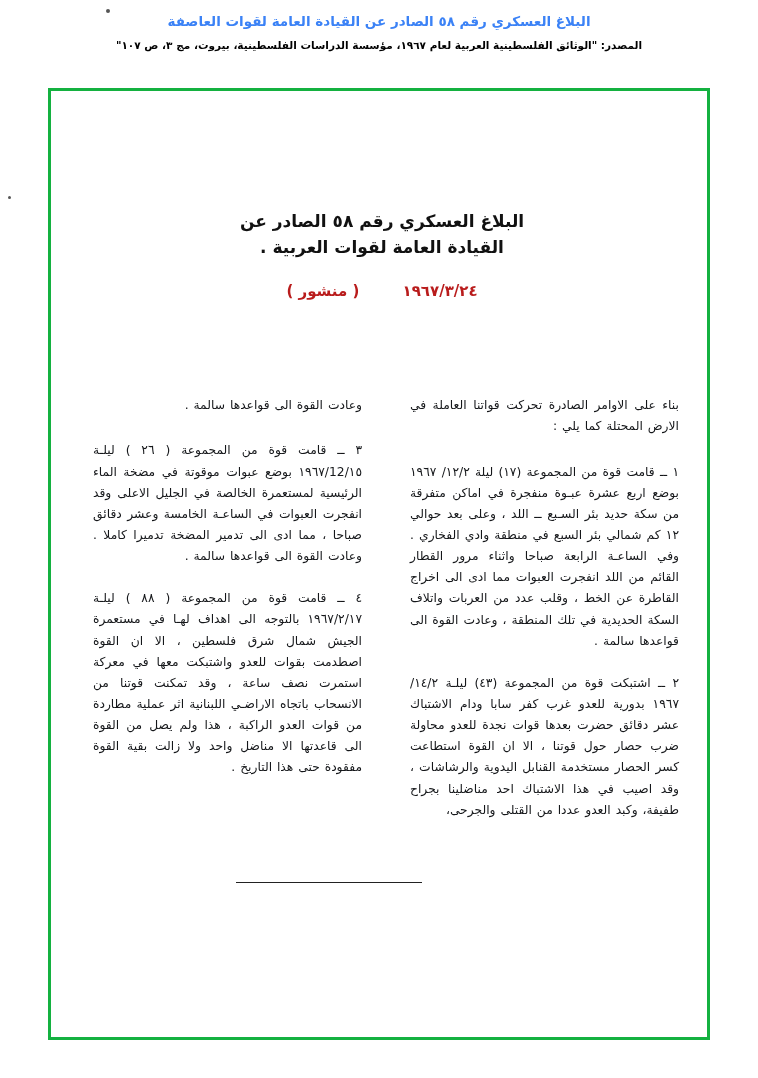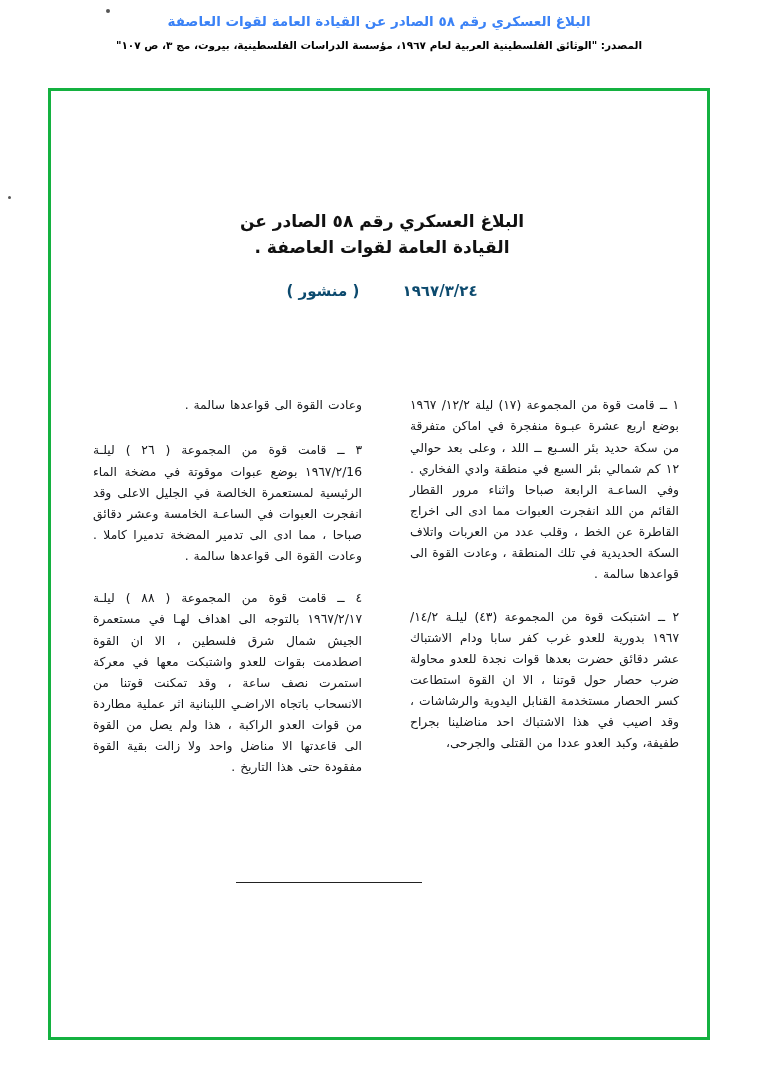--- a/index.html
+++ b/index.html
@@ -82,21 +82,21 @@
     letter-spacing: .4px;
   }
   .doc-date-row {
     position: absolute;
     top: 191px;
     left: 0;
     width: 662px;
     text-align: center;
     font-size: 15px;
     font-weight: bold;
-    color: #0c4a6e;
+    color: #b91c1c;
     direction: rtl;
   }
   .doc-date-row .date { margin-left: 38px; }
   .doc-date-row .pub { }
 
   
   .columns {
     position: absolute;
     top: 292px;
     left: 34px;
@@ -143,38 +143,39 @@
 <div class="doc-header">
   <div class="title">البلاغ العسكري رقم ٥٨ الصادر عن القيادة العامة لقوات العاصفة</div>
   <div class="source">المصدر: "الوثائق الفلسطينية العربية لعام ١٩٦٧، مؤسسة الدراسات الفلسطينية، بيروت، مج ٣، ص ١٠٧"</div>
 </div>
 
 <div class="page-frame">
   <div class="page-inner">
 
     <div class="doc-title-block">
       <div class="line">البلاغ العسكري رقم ٥٨ الصادر عن</div>
-      <div class="line">القيادة العامة لقوات العاصفة .</div>
+      <div class="line">القيادة العامة لقوات العربية .</div>
     </div>
 
     <div class="doc-date-row">
       <span class="date">١٩٦٧/٣/٢٤</span>
       <span class="pub">( منشور )</span>
     </div>
 
     <div class="columns">
 
       <div class="col col-right">
+        <p class="para first">بناء على الاوامر الصادرة تحركت قواتنا العاملة في الارض المحتلة كما يلي :</p>
         <p class="para">١ ــ قامت قوة من المجموعة (١٧) ليلة ١٢/٢/ ١٩٦٧ بوضع اربع عشرة عبـوة منفجرة في اماكن متفرقة من سكة حديد بئر السـبع ــ اللد ، وعلى بعد حوالي ١٢ كم شمالي بئر السبع في منطقة وادي الفخاري . وفي الساعـة الرابعة صباحا واثناء مرور القطار القائم من اللد انفجرت العبوات مما ادى الى اخراج القاطرة عن الخط ، وقلب عدد من العربات واتلاف السكة الحديدية في تلك المنطقة ، وعادت القوة الى قواعدها سالمة .</p>
         <p class="para">٢ ــ اشتبكت قوة من المجموعة (٤٣) ليلـة ١٤/٢/ ١٩٦٧ بدورية للعدو غرب كفر سابا ودام الاشتباك عشر دقائق حضرت بعدها قوات نجدة للعدو محاولة ضرب حصار حول قوتنا ، الا ان القوة استطاعت كسر الحصار مستخدمة القنابل اليدوية والرشاشات ، وقد اصيب في هذا الاشتباك احد مناضلينا بجراح طفيفة، وكبد العدو عددا من القتلى والجرحى،</p>
       </div>
 
       <div class="col col-left">
         <p class="para first">وعادت القوة الى قواعدها سالمة .</p>
-        <p class="para">٣ ــ قامت قوة من المجموعة ( ٢٦ ) ليلـة ١٩٦٧/٢/16 بوضع عبوات موقوتة في مضخة الماء الرئيسية لمستعمرة الخالصة في الجليل الاعلى وقد انفجرت العبوات في الساعـة الخامسة وعشر دقائق صباحا ، مما ادى الى تدمير المضخة تدميرا كاملا . وعادت القوة الى قواعدها سالمة .</p>
+        <p class="para">٣ ــ قامت قوة من المجموعة ( ٢٦ ) ليلـة ١٩٦٧/12/١٥ بوضع عبوات موقوتة في مضخة الماء الرئيسية لمستعمرة الخالصة في الجليل الاعلى وقد انفجرت العبوات في الساعـة الخامسة وعشر دقائق صباحا ، مما ادى الى تدمير المضخة تدميرا كاملا . وعادت القوة الى قواعدها سالمة .</p>
         <p class="para">٤ ــ قامت قوة من المجموعة ( ٨٨ ) ليلـة ١٩٦٧/٢/١٧ بالتوجه الى اهداف لهـا في مستعمرة الجيش شمال شرق فلسطين ، الا ان القوة اصطدمت بقوات للعدو واشتبكت معها في معركة استمرت نصف ساعة ، وقد تمكنت قوتنا من الانسحاب باتجاه الاراضـي اللبنانية اثر عملية مطاردة من قوات العدو الراكبة ، هذا ولم يصل من القوة الى قاعدتها الا مناضل واحد ولا زالت بقية القوة مفقودة حتى هذا التاريخ .</p>
       </div>
 
     </div>
 
     <div class="bottom-rule"></div>
 
   </div>
 </div>
 

